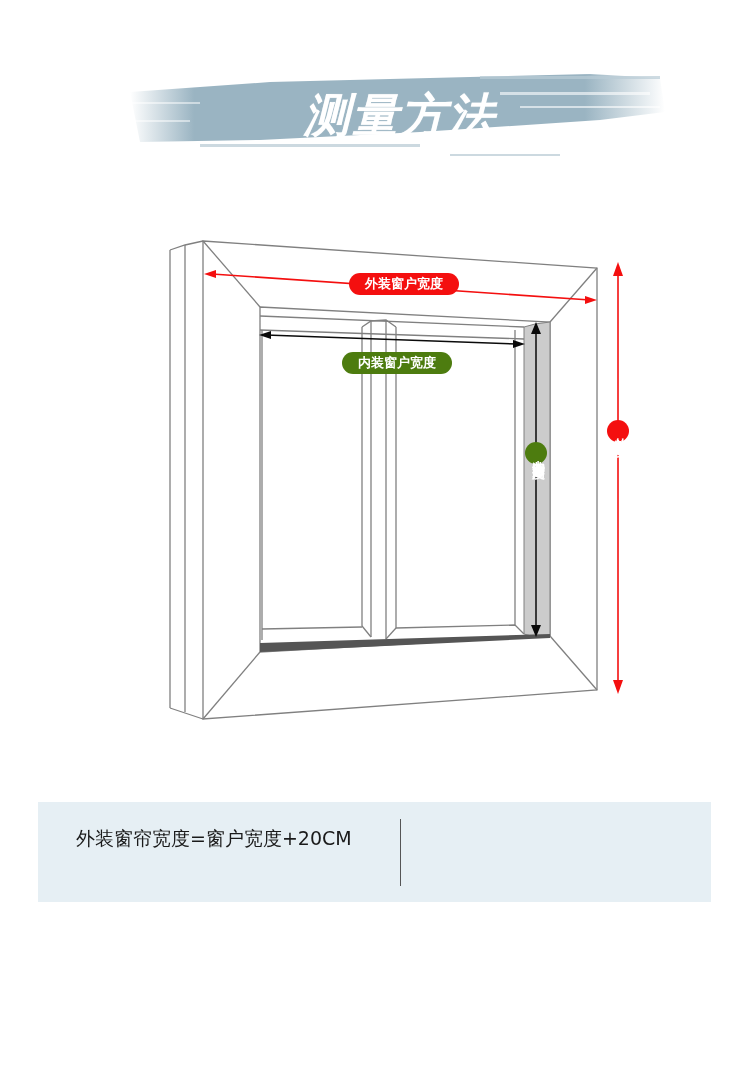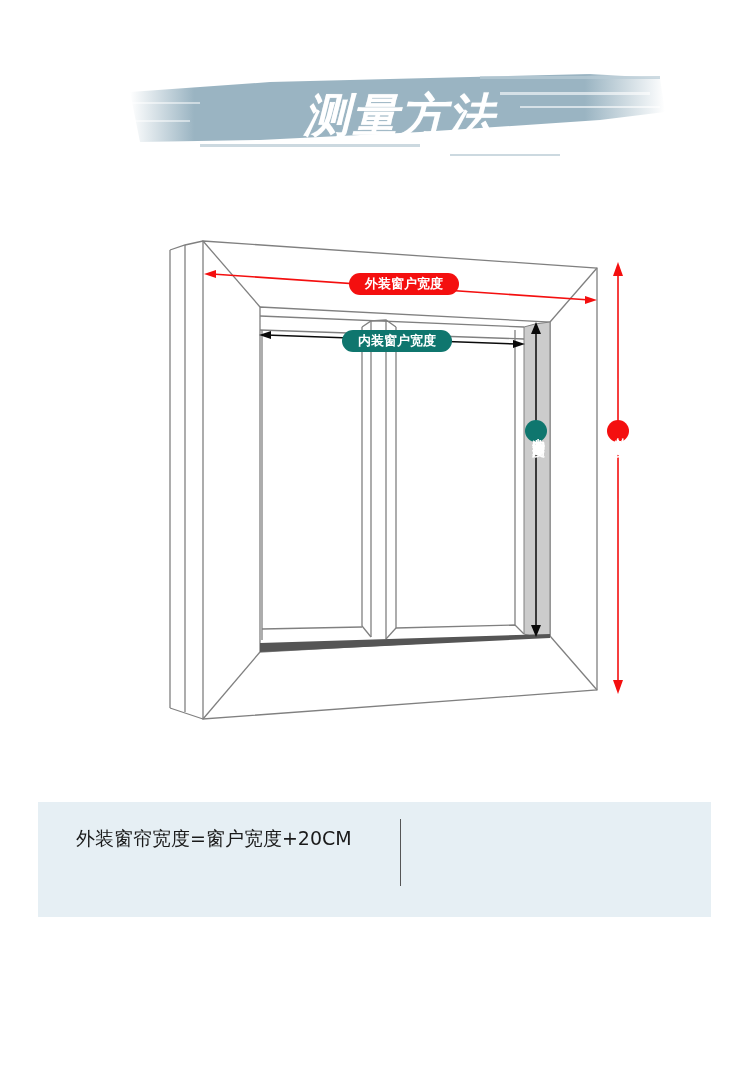--- a/index.html
+++ b/index.html
@@ -7,24 +7,24 @@
            font-family: "DejaVu Sans", "Liberation Sans", sans-serif; }
     .banner { position: absolute; left: 120px; top: 62px; width: 560px; height: 100px; }
     .banner svg { position: absolute; left: 0; top: 0; }
     .banner-title { position: absolute; left: 0; right: 0; top: 23px; text-align: center;
                     color: #ffffff; font-size: 46px; font-weight: bold; letter-spacing: 2px;
                     font-style: italic; text-shadow: 0 0 1px rgba(255,255,255,0.6); }
     .diagram { position: absolute; left: 0; top: 220px; width: 750px; height: 520px; }
     .pill { position: absolute; color: #fff; font-size: 13px; font-weight: bold;
             border-radius: 12px; text-align: center; white-space: nowrap; line-height: 22px; }
     .pill.red { background: #f40f0f; }
-    .pill.black { background: #0f766e; }
+    .pill.black { background: #4d7c0f; margin-top: 22px; }
     .pill.vertical { width: 22px; line-height: 17px; padding: 8px 0; writing-mode: vertical-rl;
                      text-orientation: upright; font-size: 13px; letter-spacing: 1px; }
-    .formula-box { position: absolute; left: 38px; top: 802px; width: 673px; height: 115px;
+    .formula-box { position: absolute; left: 38px; top: 802px; width: 673px; height: 100px;
                    background: #e6eff4; }
     .formula-col { position: absolute; top: 18px; font-size: 19px; color: #1a1a1a; line-height: 37px; }
     .formula-col.left { left: 38px; }
     .formula-col.right { left: 410px; }
     .divider { position: absolute; left: 362px; top: 17px; width: 1px; height: 67px; background: #555; }
   </style>
 </head>
 <body>
 
 <div class="banner">

